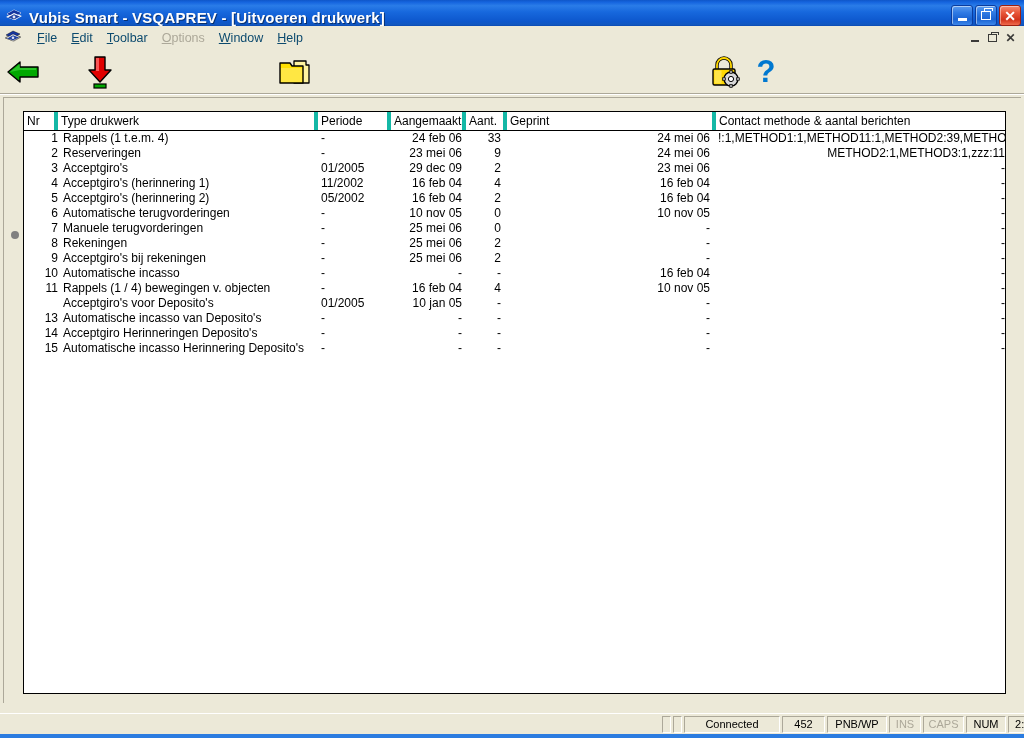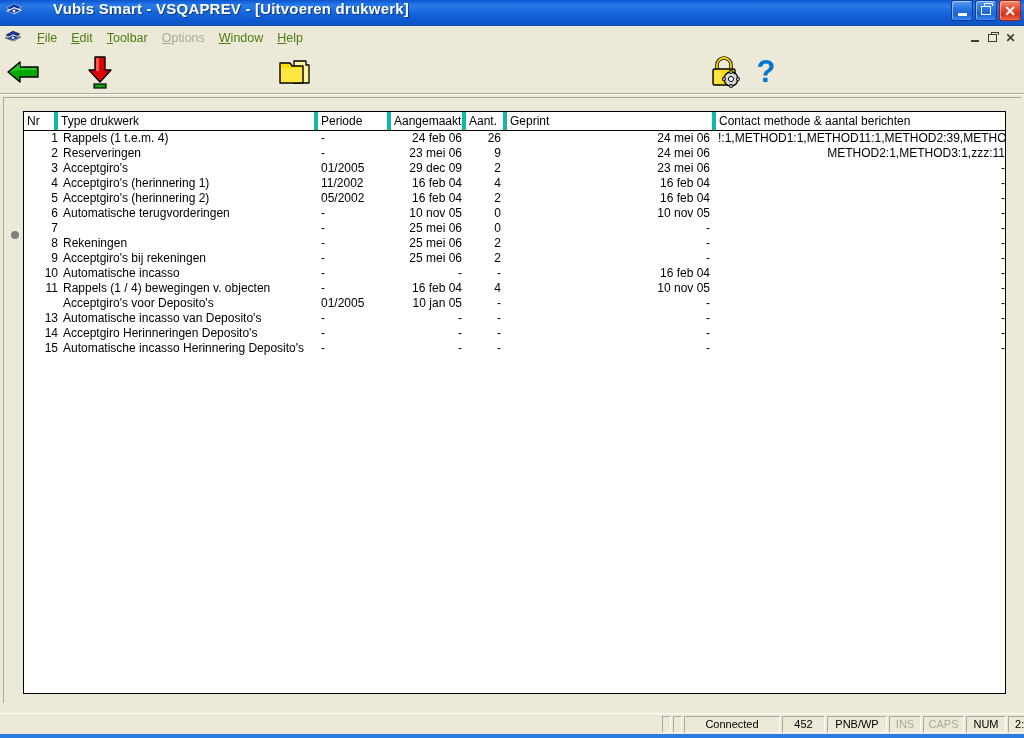--- a/index.html
+++ b/index.html
@@ -10,23 +10,22 @@
     font-family: "Liberation Sans", sans-serif;
   }
   body { position: relative; }
 
   
   .titlebar {
     position: absolute; left: 0; top: 0; width: 1024px; height: 26px;
     background: linear-gradient(to bottom,
         #0f56c8 0%, #1464de 8%, #2a7ce8 22%, #1768dd 46%,
         #0d57cd 82%, #1157c0 94%, #0a4ab4 100%);
-    display: flex; align-items: flex-start;
-    box-sizing: border-box;
-    gap: 24px;
+    display: flex; align-items: flex-end;
+    box-sizing: border-box;
   }
   .tb-icon {
     width: 22px; height: 20px; margin-left: 3px; margin-right: 3px;
     position: relative; flex: 0 0 auto;
   }
   .bookstack { position: absolute; left: 2px; top: 2px; width: 18px; height: 16px; }
   .title-text {
     color: #ffffff;
     font-size: 15px; font-weight: bold;
     letter-spacing: 0.2px;
@@ -68,21 +67,21 @@
 
   
   .menubar {
     position: absolute; left: 0; top: 26px; width: 1024px; height: 24px;
     background: #ece9d8;
     display: flex; align-items: center;
     box-sizing: border-box;
   }
   .menu-icon { width: 20px; height: 18px; margin-left: 4px; margin-right: 6px; position: relative; }
   .menu-item {
-    font-size: 12.5px; color: #4d7c0f; padding: 2px 7px; white-space: nowrap;
+    font-size: 12.5px; color: #0c4a6e; padding: 2px 7px; white-space: nowrap;
     cursor: default;
   }
   .menu-item.disabled { color: #aca899; }
   .menu-item u { text-decoration: underline; }
   .mdi-buttons {
     margin-left: auto; display: flex; align-items: center; gap: 3px; padding-right: 6px;
   }
   .mdi-btn {
     width: 15px; height: 15px;
     display: flex; align-items: center; justify-content: center;
@@ -318,21 +317,21 @@
           <div class="hcell" style="left: 442px; width: 41px;">Aant.</div>
           <div class="hcell" style="left: 483px; width: 209px;">Geprint</div>
           <div class="hcell last" style="left: 692px; width: 289px;">Contact methode &amp; aantal berichten</div>
         </div>
       <div class="grid-body">
           <div class="grow">
             <div class="cell c-nr" style="left: 0px; width: 34px;">1</div>
             <div class="cell c-type" style="left: 34px; width: 260px;">Rappels (1 t.e.m. 4)</div>
             <div class="cell c-periode" style="left: 294px; width: 73px;">-</div>
             <div class="cell c-aangemaakt" style="left: 367px; width: 75px;">24 feb 06</div>
-            <div class="cell c-aant" style="left: 442px; width: 41px;">26</div>
+            <div class="cell c-aant" style="left: 442px; width: 41px;">33</div>
             <div class="cell c-geprint" style="left: 483px; width: 209px;">24 mei 06</div>
             <div class="cell c-contact" style="left: 692px; width: 289px;">!:1,METHOD1:1,METHOD11:1,METHOD2:39,METHO</div>
           </div>
           <div class="grow">
             <div class="cell c-nr" style="left: 0px; width: 34px;">2</div>
             <div class="cell c-type" style="left: 34px; width: 260px;">Reserveringen</div>
             <div class="cell c-periode" style="left: 294px; width: 73px;">-</div>
             <div class="cell c-aangemaakt" style="left: 367px; width: 75px;">23 mei 06</div>
             <div class="cell c-aant" style="left: 442px; width: 41px;">9</div>
             <div class="cell c-geprint" style="left: 483px; width: 209px;">24 mei 06</div>
@@ -369,20 +368,21 @@
             <div class="cell c-nr" style="left: 0px; width: 34px;">6</div>
             <div class="cell c-type" style="left: 34px; width: 260px;">Automatische terugvorderingen</div>
             <div class="cell c-periode" style="left: 294px; width: 73px;">-</div>
             <div class="cell c-aangemaakt" style="left: 367px; width: 75px;">10 nov 05</div>
             <div class="cell c-aant" style="left: 442px; width: 41px;">0</div>
             <div class="cell c-geprint" style="left: 483px; width: 209px;">10 nov 05</div>
             <div class="cell c-contact" style="left: 692px; width: 289px;">-</div>
           </div>
           <div class="grow">
             <div class="cell c-nr" style="left: 0px; width: 34px;">7</div>
+            <div class="cell c-type" style="left: 34px; width: 260px;">Manuele terugvorderingen</div>
             <div class="cell c-periode" style="left: 294px; width: 73px;">-</div>
             <div class="cell c-aangemaakt" style="left: 367px; width: 75px;">25 mei 06</div>
             <div class="cell c-aant" style="left: 442px; width: 41px;">0</div>
             <div class="cell c-geprint" style="left: 483px; width: 209px;">-</div>
             <div class="cell c-contact" style="left: 692px; width: 289px;">-</div>
           </div>
           <div class="grow">
             <div class="cell c-nr" style="left: 0px; width: 34px;">8</div>
             <div class="cell c-type" style="left: 34px; width: 260px;">Rekeningen</div>
             <div class="cell c-periode" style="left: 294px; width: 73px;">-</div>

